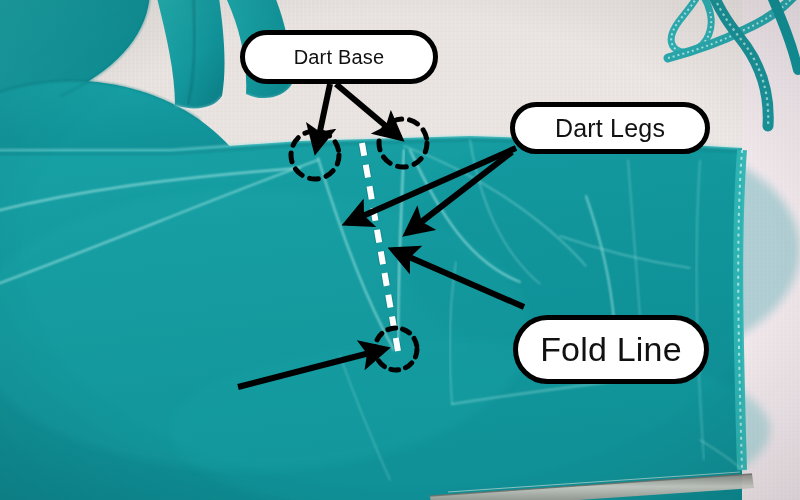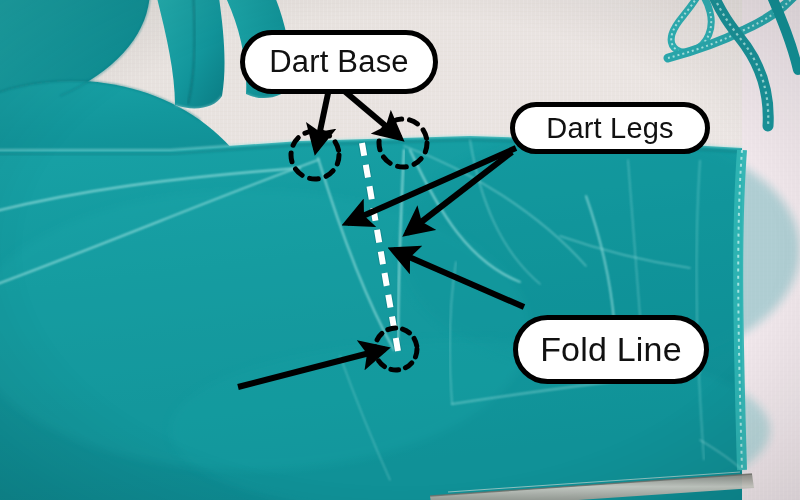--- a/index.html
+++ b/index.html
@@ -13,22 +13,22 @@
     background:#ffffff;
     border:5px solid #000000;
     border-radius:999px;
     color:#111111;
     font-family:"Liberation Sans",sans-serif;
     font-weight:400;
     letter-spacing:.2px;
     white-space:nowrap;
     box-sizing:border-box;
   }
-  #pill-dart-base{left:240px;top:30px;width:198px;height:64px;font-size:31px;}
-  #pill-dart-legs{left:510px;top:102px;width:200px;height:52px;font-size:29px;}
+  #pill-dart-base{left:240px;top:30px;width:198px;height:54px;font-size:20px;}
+  #pill-dart-legs{left:510px;top:102px;width:200px;height:52px;font-size:25px;}
   #pill-fold-line{left:513px;top:303px;width:196px;height:69px;font-size:34px;margin-top:12px;}
   #pill-dart-tip{left:40px;top:365px;width:200px;height:54px;font-size:30px;}
 </style>
 </head>
 <body>
 
 <div id="stage">
 
   <svg id="photo" viewBox="0 0 800 500" preserveAspectRatio="none">
     <defs>

